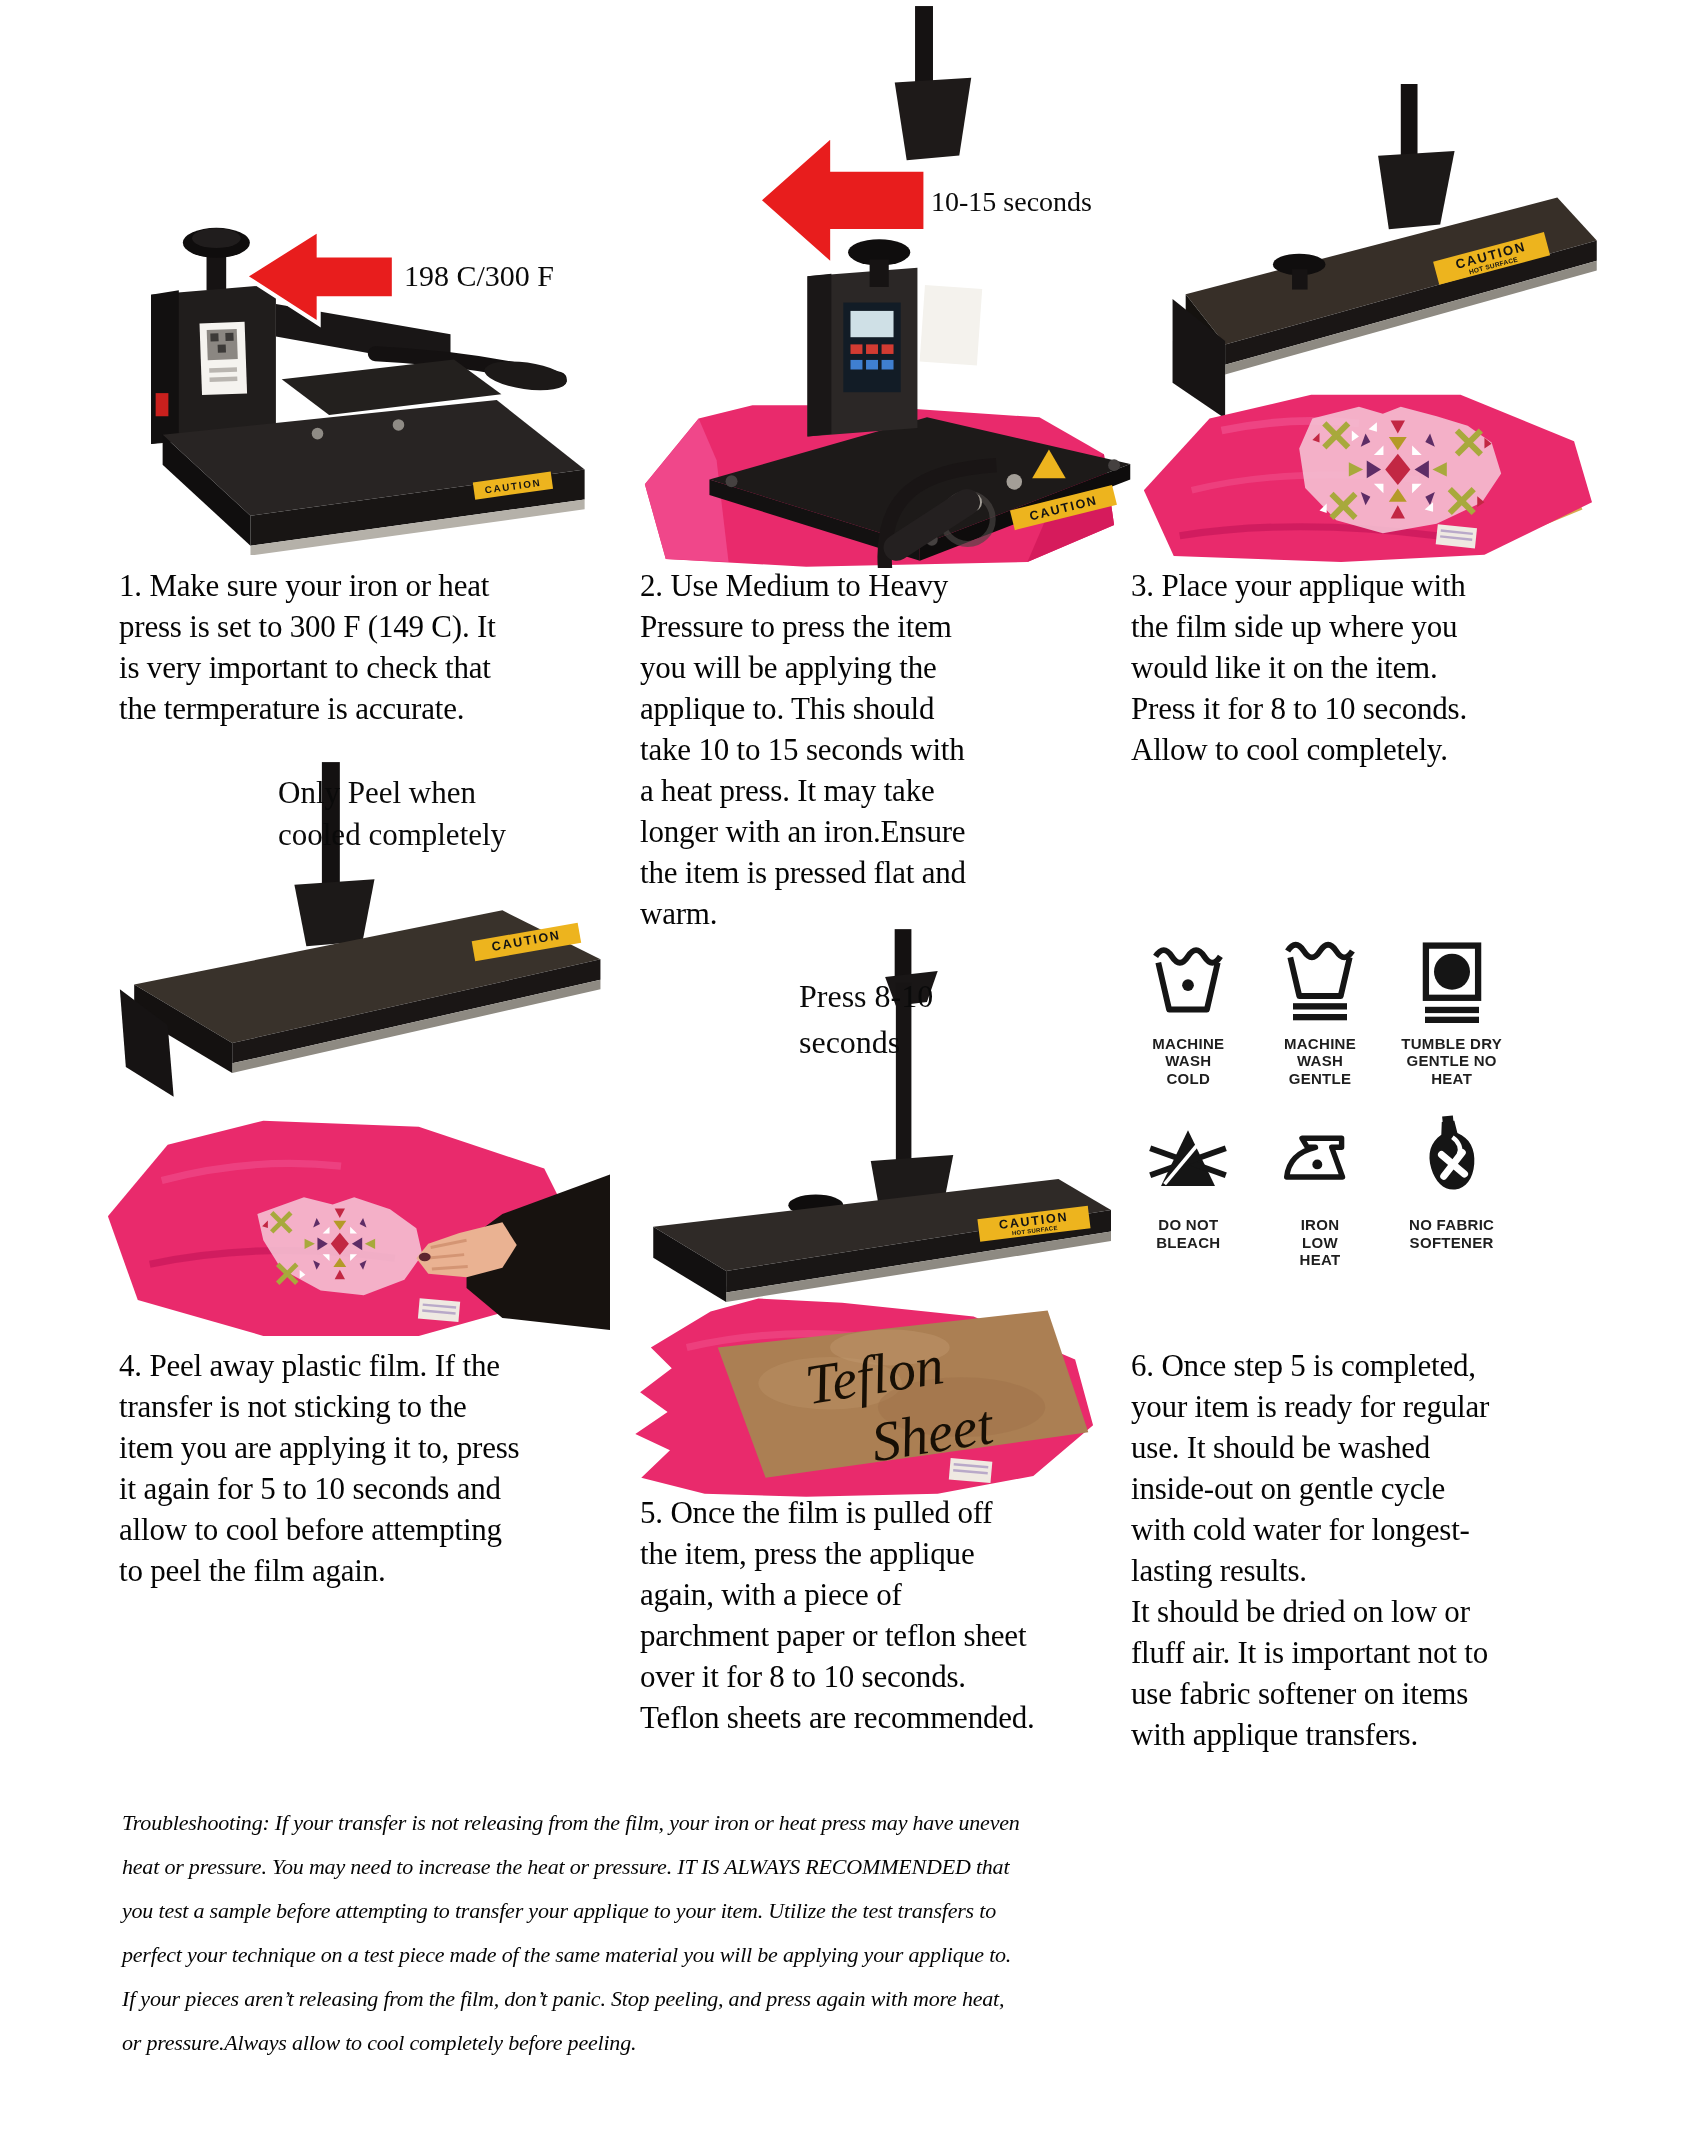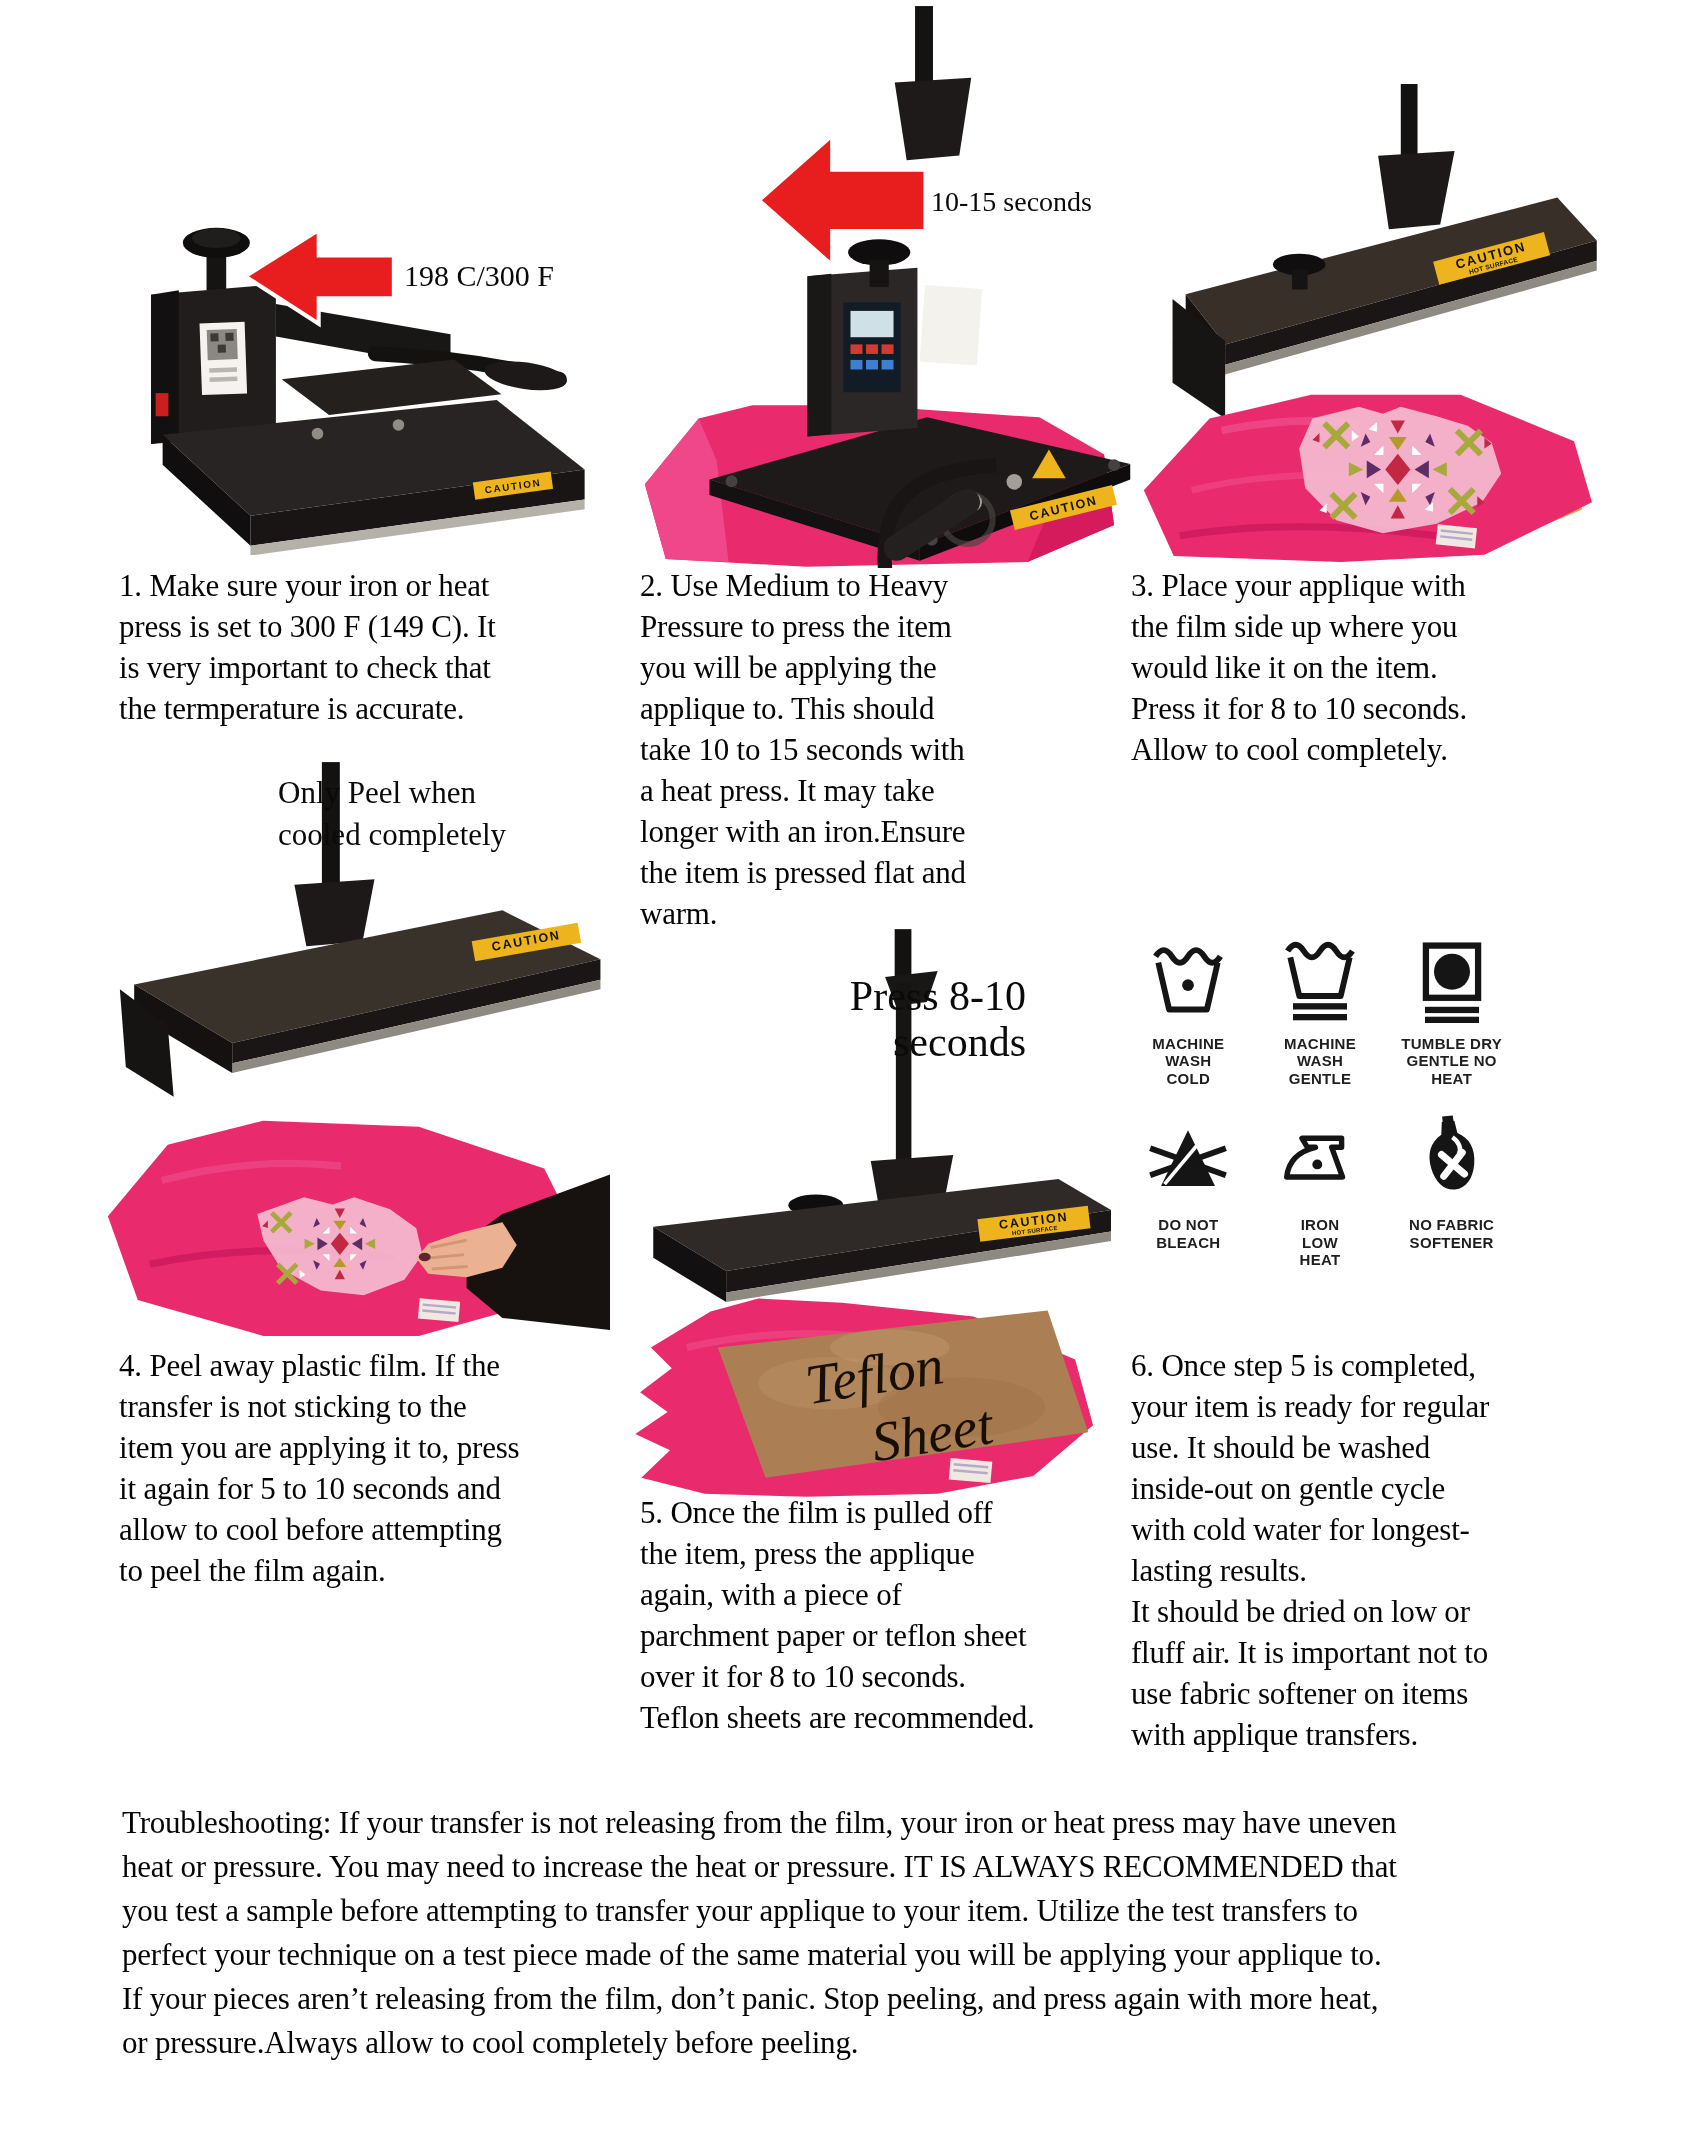--- a/index.html
+++ b/index.html
@@ -5,29 +5,29 @@
   html,body{margin:0;padding:0;background:#ffffff;}
   #page{position:relative;width:1703px;height:2151px;background:#ffffff;overflow:hidden;
         font-family:"Liberation Serif","DejaVu Serif",serif;color:#050505;}
   .fig{position:absolute;}
   .fig svg{width:100%;height:100%;display:block;}
   .step-text{position:absolute;font-size:31px;line-height:41px;white-space:pre-line;letter-spacing:-0.2px;}
   .note{position:absolute;white-space:pre-line;color:#0a0a0a;}
   #fig1-note{left:404px;top:259px;font-size:30px;}
   #fig2-note{left:931px;top:186px;font-size:28px;}
   #fig4-note{left:278px;top:772px;font-size:31px;line-height:42px;}
-  #fig5-note{left:799px;top:973px;width:227px;text-align:right;font-size:42px;line-height:46px;}
+  #fig5-note{left:799px;top:973px;width:227px;text-align:left;font-size:32px;line-height:46px;}
   #step1-text{left:119px;top:565px;width:490px;font-family:Liberation Serif, serif;}
   #step2-text{left:640px;top:565px;width:466px;}
   #step3-text{left:1131px;top:565px;width:478px;}
   #step4-text{left:119px;top:1345px;width:502px;}
   #step5-text{left:640px;top:1492px;width:478px;}
   #step6-text{left:1131px;top:1345px;width:484px;}
   #troubleshooting-text{position:absolute;left:122px;top:1801px;width:1517px;
-        font-size:31px;line-height:44px;white-space:pre-line;letter-spacing:-0.2px;}
+        font-size:22px;line-height:44px;white-space:pre-line;letter-spacing:-0.2px;font-style:italic;}
   #fig1{left:119px;top:185px;width:478px;height:370px;}
   #fig2{left:609px;top:6px;width:532px;height:562px;}
   #fig3{left:1102px;top:84px;width:496px;height:478px;}
   #fig4{left:84px;top:762px;width:526px;height:577px;}
   #fig5{left:615px;top:929px;width:496px;height:568px;}
   #care-grid{position:absolute;left:1129px;top:933px;width:382px;
         display:grid;grid-template-columns:repeat(3,1fr);column-gap:13px;row-gap:27.5px;}
   .care-cell{display:flex;flex-direction:column;align-items:center;}
   .care-cell svg{width:90px;height:90px;display:block;}
   .care-label{margin-top:12px;text-align:center;white-space:pre-line;

